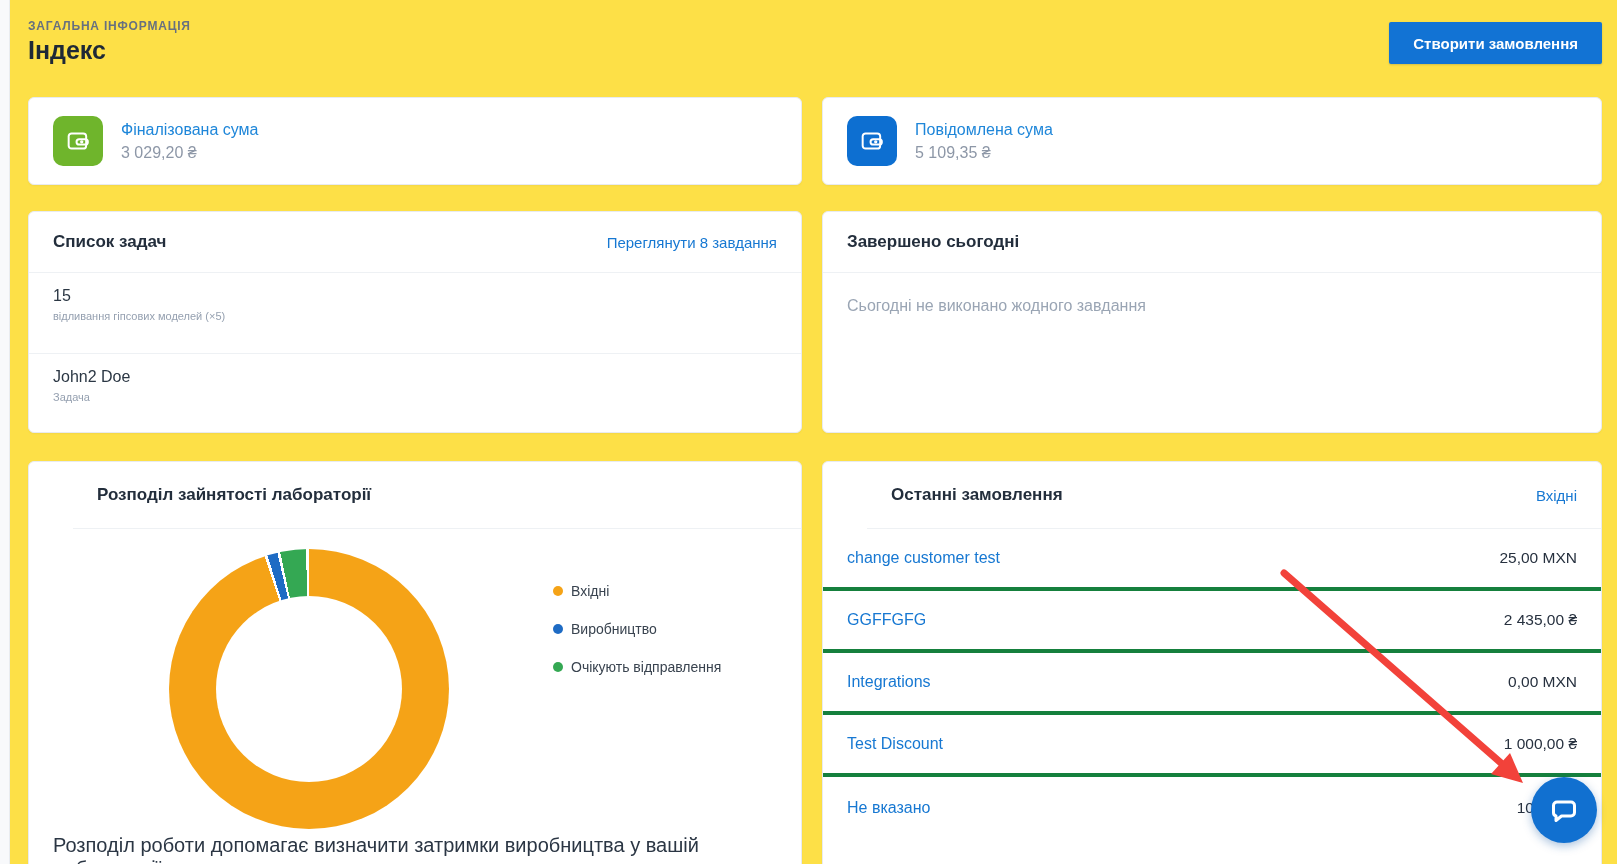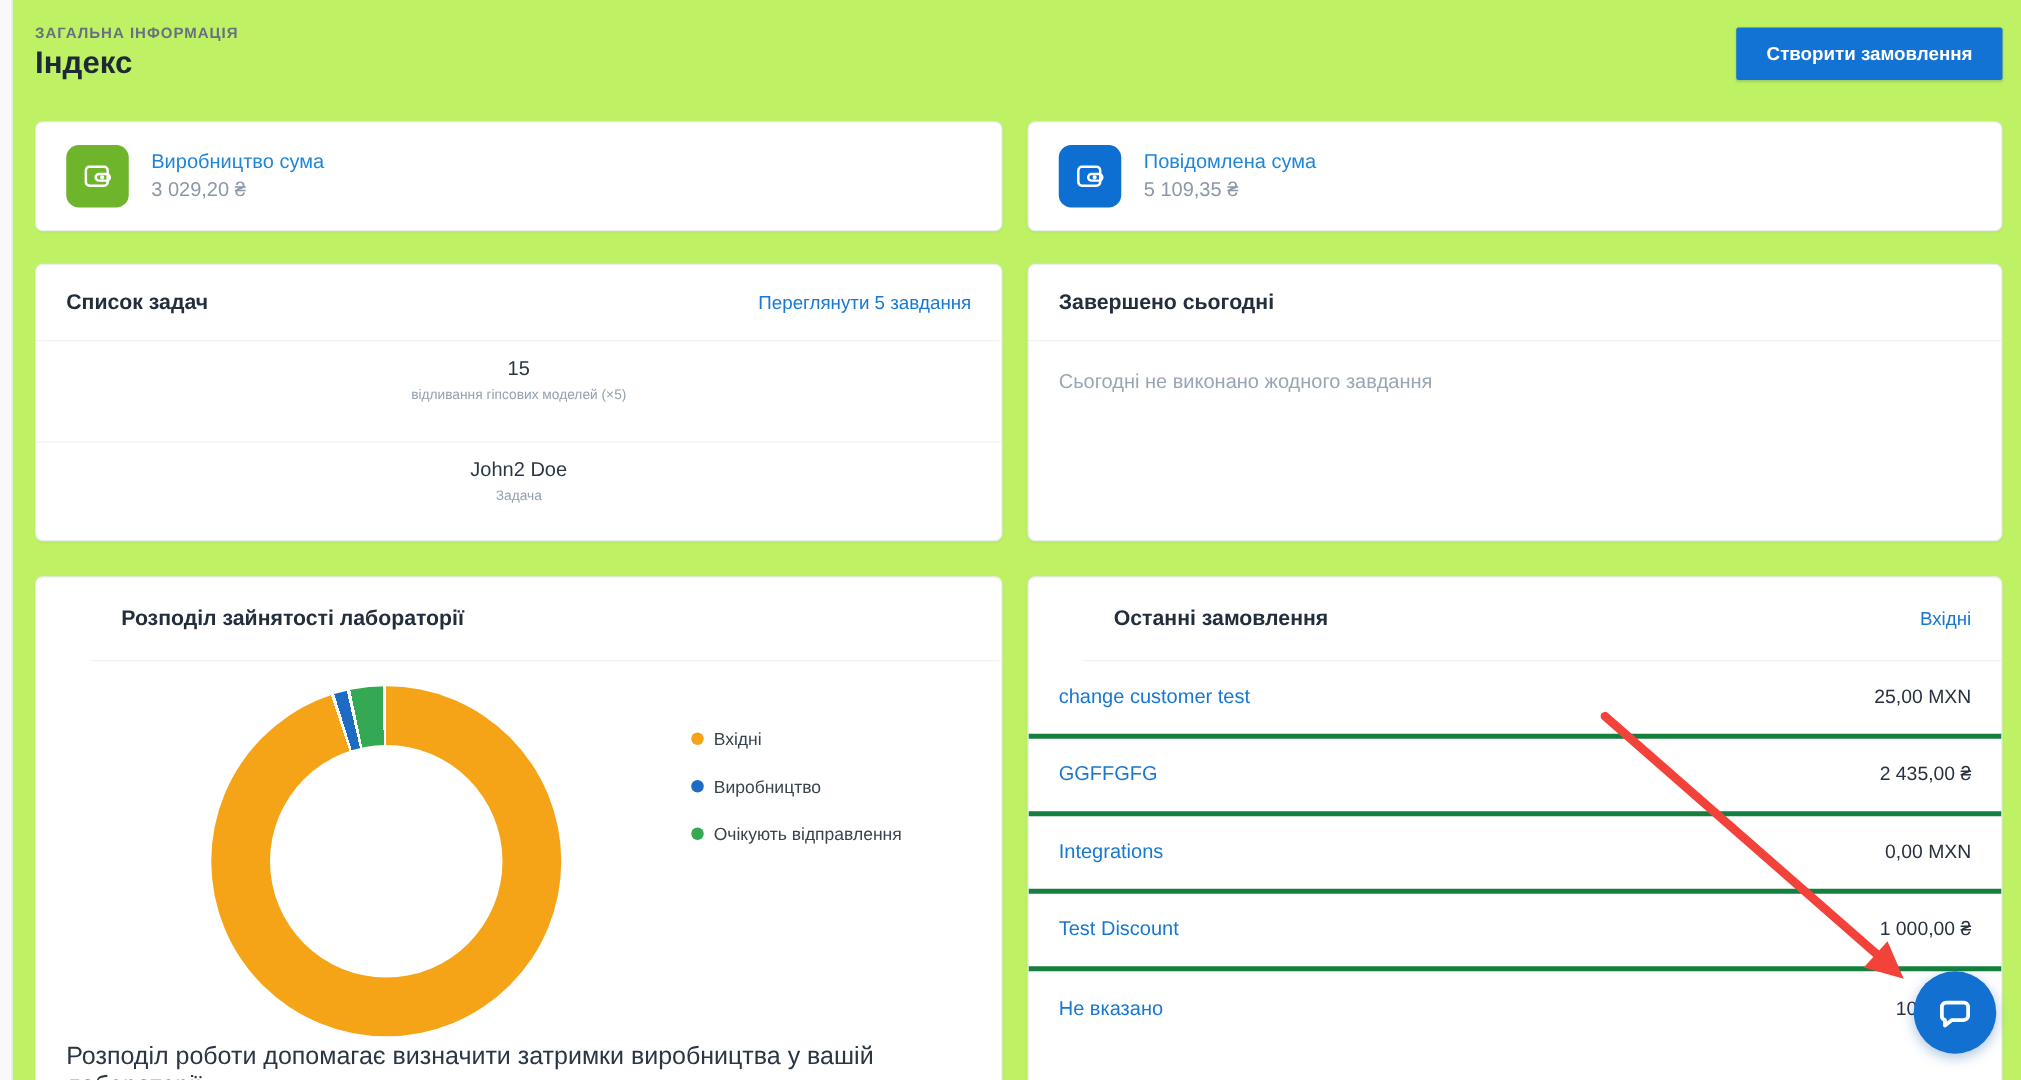--- a/index.html
+++ b/index.html
@@ -1,18 +1,18 @@
 <!DOCTYPE html>
 <html lang="uk"><head>
 <meta charset="utf-8">
 <style>
   * { margin:0; padding:0; box-sizing:border-box; }
   html,body { width:1617px; height:864px; }
   body { font-family:"Liberation Sans", sans-serif; background:#f2f4f8; }
-  #stage { position:relative; width:1617px; height:864px; background:#bef264; overflow:hidden; }
+  #stage { position:relative; width:1617px; height:864px; background:#fde047; overflow:hidden; }
 
   .left-strip { position:absolute; left:0; top:0; width:10px; height:864px; background:#f8f9fb; border-right:1px solid #e9ecf0; }
 
   .section-label { position:absolute; left:28px; top:19px; font-size:12px; font-weight:700; letter-spacing:.8px; color:#67707f; }
   .page-title { position:absolute; left:28px; top:36px; font-size:25px; font-weight:700; color:#1e2936; }
 
   .primary-btn { position:absolute; top:22px; right:15px; height:42px; padding:0 24px; background:#1273d4; color:#fff;
     font-family:"Liberation Sans",sans-serif; font-size:15px; font-weight:700; border:none; border-radius:2px; cursor:pointer;
     box-shadow:0 1px 2px rgba(16,40,80,.18); }
 
@@ -26,21 +26,21 @@
   .stat-label { font-size:16px; color:#1e86d9; }
   .stat-value { font-size:16px; color:#8d97a7; margin-top:5px; }
 
   
   .card-header { height:61px; padding:0 24px; display:flex; align-items:center; justify-content:space-between; border-bottom:1px solid #eef1f4;gap:12px; }
   .card-title { font-size:17px; font-weight:700; color:#232e3c; }
   .link { font-size:15px; color:#1778d2; cursor:pointer; text-decoration:none; }
 
   
   #tasks-card { left:28px; top:211px; width:774px; height:222px; }
-  .task-item { padding:14px 24px 0 24px; height:81px;text-align:center; }
+  .task-item { padding:14px 24px 0 24px; height:81px; }
   .task-item.bordered { border-bottom:1px solid #eef1f4; }
   .task-primary { font-size:16px; color:#2b3744; }
   .task-secondary { font-size:11px; color:#95a0b0; margin-top:5px; }
 
   #done-card { left:822px; top:211px; width:780px; height:222px; }
   .empty-text { padding:24px; font-size:16px; color:#9aa5b4; }
 
   
   #chart-card { left:28px; top:461px; width:774px; height:430px; }
   #chart-card .card-header, #orders-card .card-header { height:67px;margin-left:44px; }
@@ -79,21 +79,21 @@
 
   <div class="card stat-card" id="stat-1">
     <div class="stat-icon" style="background: rgb(111, 181, 44);">
       <svg width="28" height="28" viewBox="0 0 24 24" fill="none" stroke="#ffffff" stroke-width="1.7" stroke-linejoin="round" stroke-linecap="round">
         <rect x="4" y="5.5" width="15" height="13" rx="2.5"></rect>
         <path d="M13 10.5 h5.2 a1.8 1.8 0 0 1 0 4.5 H13 a2.2 2.2 0 0 1 0 -4.5 z"></path>
         <circle cx="15.2" cy="12.7" r="0.6" fill="#ffffff"></circle>
       </svg>
     </div>
     <div>
-      <div class="stat-label">Виробництво сума</div>
+      <div class="stat-label">Фіналізована сума</div>
       <div class="stat-value">3 029,20 ₴</div>
     </div>
   </div>
 
   <div class="card stat-card" id="stat-2">
     <div class="stat-icon" style="background: rgb(13, 111, 209);">
       <svg width="28" height="28" viewBox="0 0 24 24" fill="none" stroke="#ffffff" stroke-width="1.7" stroke-linejoin="round" stroke-linecap="round">
         <rect x="4" y="5.5" width="15" height="13" rx="2.5"></rect>
         <path d="M13 10.5 h5.2 a1.8 1.8 0 0 1 0 4.5 H13 a2.2 2.2 0 0 1 0 -4.5 z"></path>
         <circle cx="15.2" cy="12.7" r="0.6" fill="#ffffff"></circle>
@@ -101,21 +101,21 @@
     </div>
     <div>
       <div class="stat-label">Повідомлена сума</div>
       <div class="stat-value">5 109,35 ₴</div>
     </div>
   </div>
 
   <div class="card" id="tasks-card">
     <div class="card-header">
       <div class="card-title">Список задач</div>
-      <a class="link">Переглянути 5 завдання</a>
+      <a class="link">Переглянути 8 завдання</a>
     </div>
     <div class="task-item bordered">
       <div class="task-primary">15</div>
       <div class="task-secondary">відливання гіпсових моделей (×5)</div>
     </div>
     <div class="task-item">
       <div class="task-primary">John2 Doe</div>
       <div class="task-secondary">Задача</div>
     </div>
   </div>

